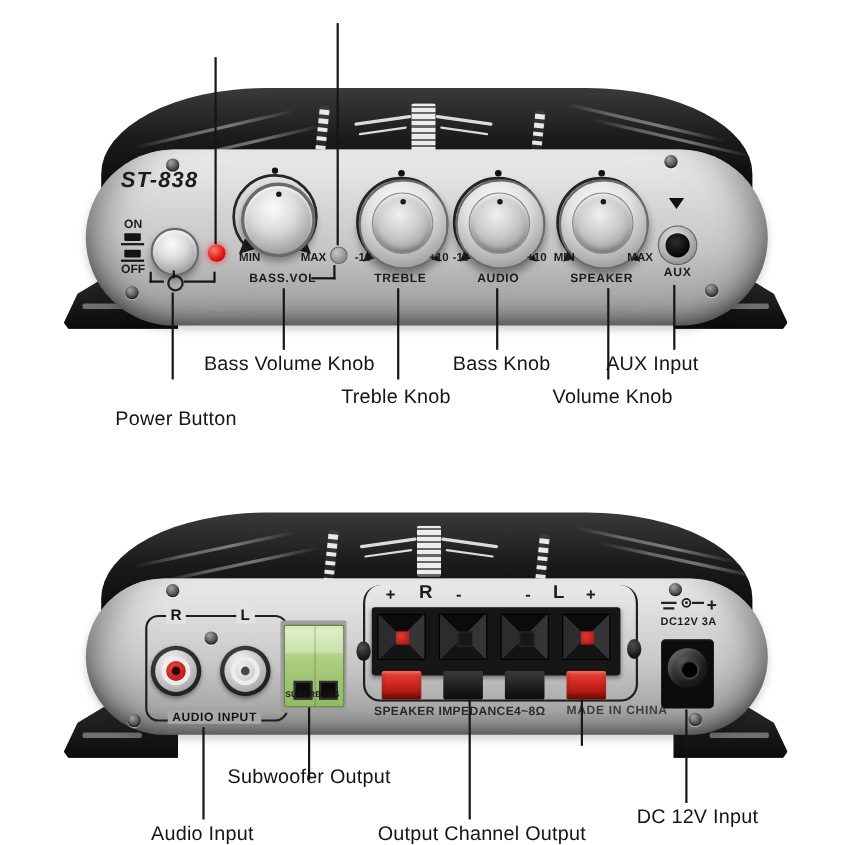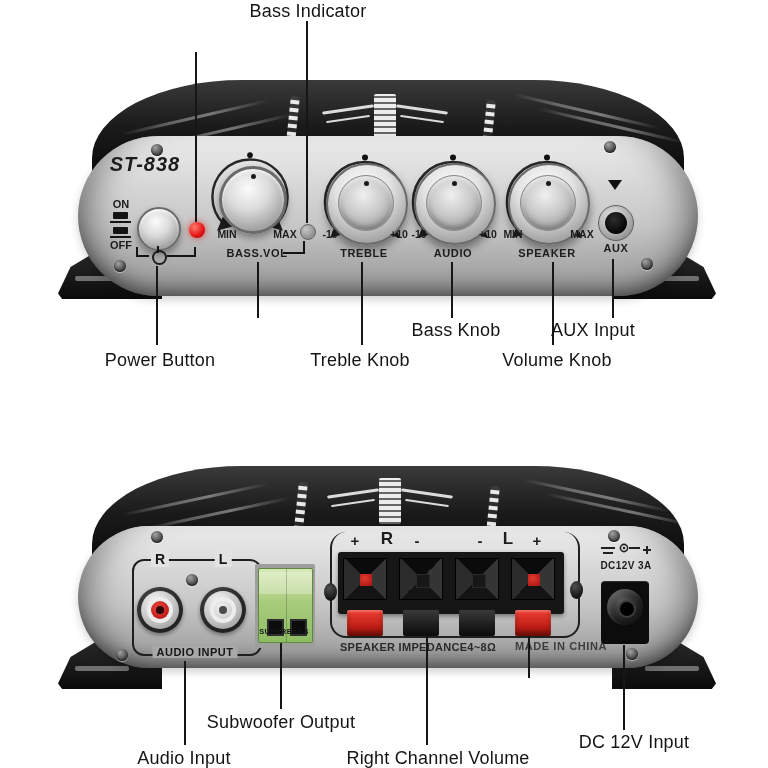--- a/index.html
+++ b/index.html
@@ -76,21 +76,20 @@
   <symbol id="knobscale" viewBox="0 0 100 100">
     <path d="M 21.7 78.3 A 40 40 0 1 1 78.3 78.3" fill="none" stroke="#272727" stroke-width="2.6"></path>
     <path d="M15,86 L21,71 L32,81 Z" fill="#1d1d1d"></path>
     <path d="M85,86 L79,71 L68,81 Z" fill="#1d1d1d"></path>
     <circle cx="50" cy="5.5" r="3" fill="#111"></circle>
   </symbol>
 </svg>
 
 <div class="stage">
 
-  <div class="co-label" style="left:308px;top:1px">Bass Indicator</div>
   <div class="co-line" style="left:196px;top:52px;height:170px"></div>
   <div class="co-line" style="left:307px;top:21px;height:202px"></div>
 
   <div class="foot foot-l" style="left:58px;top:244px">
       <div class="foot-slot" style="left:16%"></div>
     </div>
   <div class="foot foot-r" style="left:612px;top:244px">
       <div class="foot-slot" style="left:32%"></div>
     </div>
 
@@ -186,21 +185,22 @@
   <div style="position:absolute;left:605px;top:212px;width:22px;height:22px;border-radius:50%;z-index:13;background:radial-gradient(circle at 42% 35%,#2d2d2d,#050505 70%)"></div>
   <div class="panel-label" style="left:616px;top:242px;font-size:11px;letter-spacing:.6px">AUX</div>
 
   <div class="co-line" style="left:157px;top:266px;height:79px"></div>
   <div class="co-line" style="left:258px;top:262px;height:56px"></div>
   <div class="co-line" style="left:362px;top:262px;height:83px"></div>
   <div class="co-line" style="left:452px;top:262px;height:56px"></div>
   <div class="co-line" style="left:553px;top:262px;height:83px"></div>
   <div class="co-line" style="left:613px;top:259px;height:59px"></div>
 
-  <div class="co-label" style="left:160px;top:350px">Power Button</div>
+  <div class="co-label" style="left:160px;top:370px">Power Button</div>
+  <div class="co-label" style="left:263px;top:320px">Bass Volume Knob</div>
   <div class="co-label" style="left:360px;top:350px">Treble Knob</div>
   <div class="co-label" style="left:456px;top:320px">Bass Knob</div>
   <div class="co-label" style="left:557px;top:350px">Volume Knob</div>
   <div class="co-label" style="left:593px;top:320px">AUX Input</div>
 
   <div class="foot foot-l" style="left:58px;top:634px">
       <div class="foot-slot" style="left:16%"></div>
     </div>
   <div class="foot foot-r" style="left:612px;top:634px">
       <div class="foot-slot" style="left:32%"></div>
@@ -301,17 +301,17 @@
   <div style="position:absolute;left:607px;top:589px;width:36px;height:36px;border-radius:50%;z-index:13;background:radial-gradient(circle at 38% 32%,#5a5a5a,#1c1c1c 60%,#0a0a0a);box-shadow:inset 3px 3px 4px rgba(255,255,255,.18)"></div>
   <div style="position:absolute;left:618px;top:600px;width:14px;height:14px;border-radius:50%;z-index:14;background:#000;border:2px solid #3c3c3c"></div>
 
   <div class="co-line" style="left:185px;top:661px;height:84px"></div>
   <div class="co-line" style="left:281px;top:643px;height:66px"></div>
   <div class="co-line" style="left:427px;top:636px;height:109px"></div>
   <div class="co-line" style="left:529px;top:636px;height:42px"></div>
   <div class="co-line" style="left:624px;top:645px;height:85px"></div>
 
   <div class="co-label" style="left:184px;top:748px">Audio Input</div>
-  <div class="co-label" style="left:281px;top:712px">Subwoofer Output</div>
-  <div class="co-label" style="left:438px;top:748px">Right Channel Volume</div>
+  <div class="co-label" style="left:281px;top:696px">Subwoofer Output</div>
+  <div class="co-label" style="left:438px;top:748px">Output Channel Output</div>
   <div class="co-label" style="left:634px;top:732px">DC 12V Input</div>
 
 </div>
 
 </body></html>

